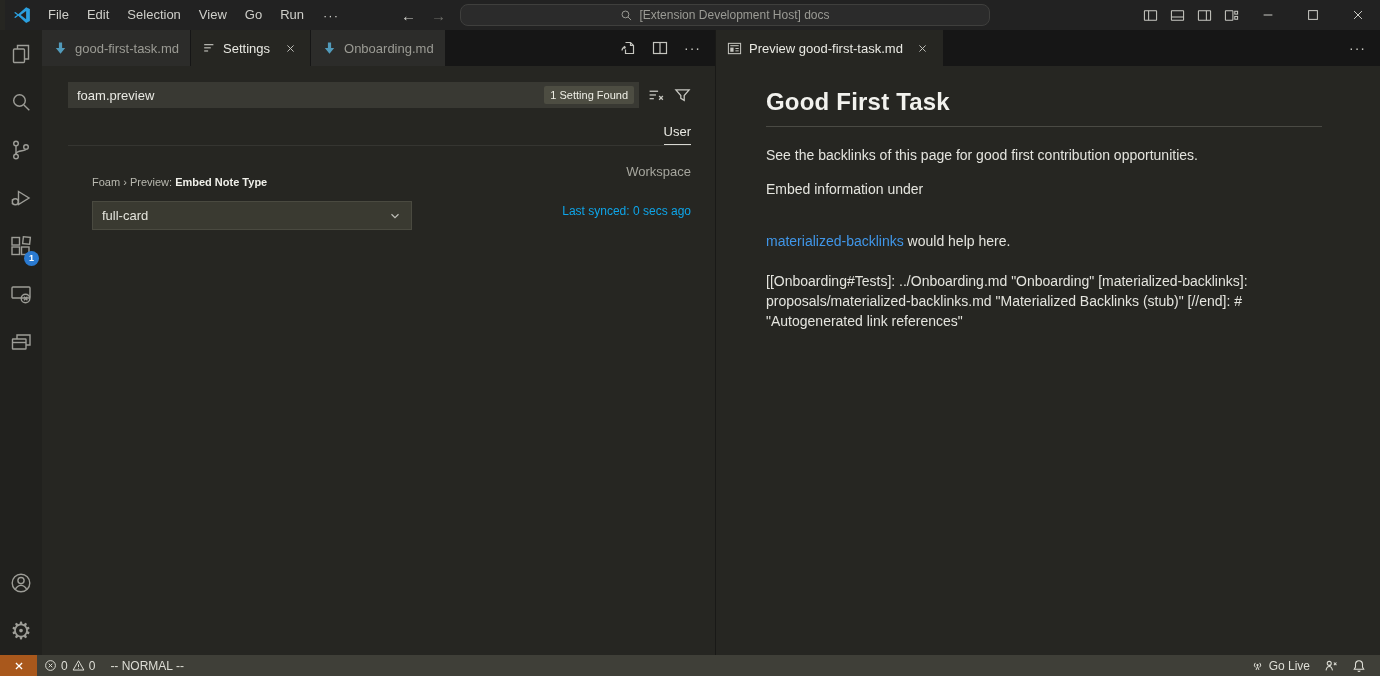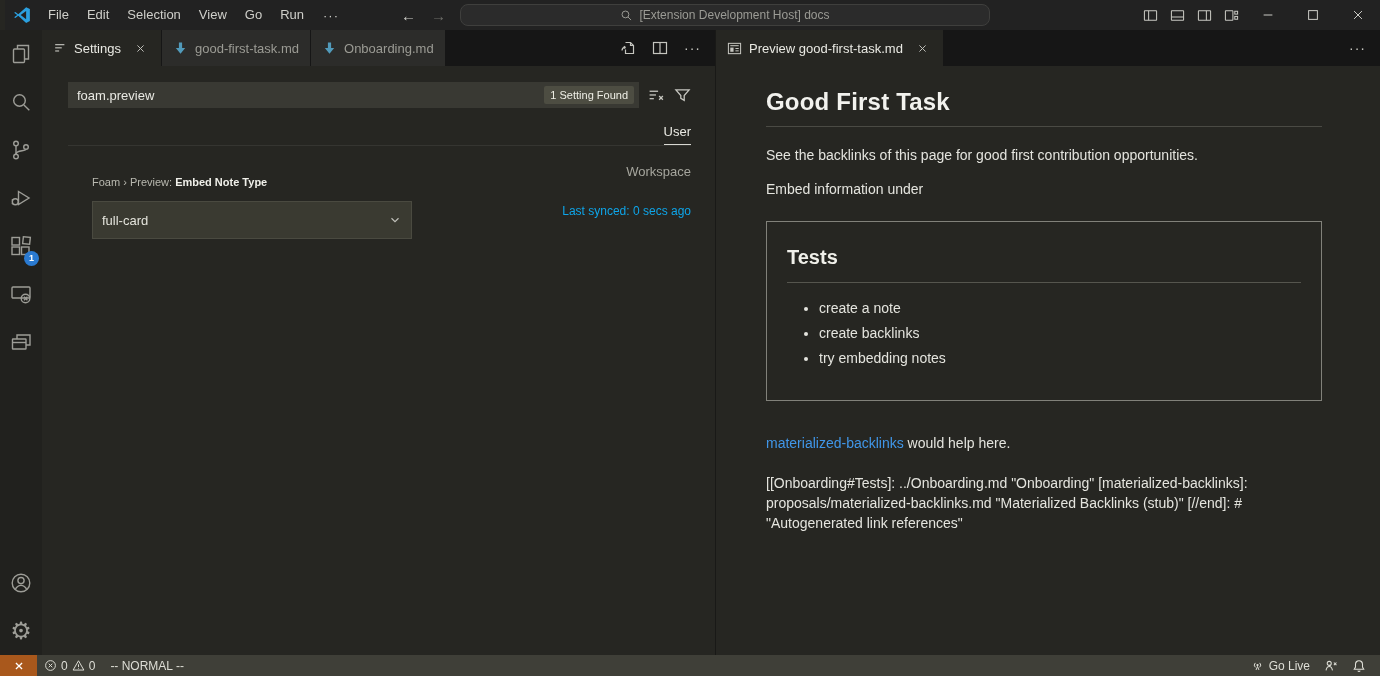--- a/index.html
+++ b/index.html
@@ -75,21 +75,21 @@
     border-bottom:1px solid rgba(255,255,255,0.07); font-size:13px; color:#a6a69e;flex-direction:column;
   }
   .scope { padding-bottom:5px; position:relative; cursor:default; }
   .scope.active { color:#e9e9e3; }
   .scope.active::after { content:""; position:absolute; left:0; right:0; bottom:-1px; height:1px; background:#d8d8d2; }
   .sync-note { margin-left:auto; font-size:12px; color:#0ea5e9; padding-bottom:5px; }
   .setting-block { margin-top:30px; padding-left:24px; }
   .setting-title { font-size:11px; color:#b9b9b0; }
   .setting-title .sname { color:#f0f0ea; font-weight:700; }
   .dropdown {
-    margin-top:13px; width:320px; height:38px; background:#3a3a31; border:1px solid #4a4a40;
+    margin-top:13px; width:320px; height:29px; background:#3a3a31; border:1px solid #4a4a40;
     display:flex; align-items:center; padding:0 9px; color:#e4e4dc; font-size:13px; cursor:default;
   }
   .dropdown .chev { margin-left:auto; color:#c0c0ba; }
 
   
   .md-preview { position:absolute; top:36px; left:0; right:0; bottom:0; padding:22px 58px 0 50px; color:#e4e4de; font-size:14px; }
   .md-preview h1 {
     font-size:24px; font-weight:600; color:#f2f2ee; letter-spacing:.2px;
     padding-bottom:10px; border-bottom:1px solid #4a4a44; margin-bottom:18px;
   }
@@ -251,39 +251,39 @@
       <path d="M6.2 18.6c1.4-2.8 3.4-4.2 5.8-4.2s4.4 1.4 5.8 4.2"></path>
     </svg>
   </div>
   <div class="ab-item">
     <span class="gear-glyph">⚙</span>
   </div>
 </div>
 
 <div class="group-left">
   <div class="tabbar">
+    <div class="tab">
+      <svg width="15" height="15" viewBox="0 0 16 16">
+        <path d="M6.3 1.5h3.4v6h3.3L8 13.5 3 7.5h3.3z" fill="#519aba"></path>
+      </svg>
+      <span>good-first-task.md</span>
+    </div>
     <div class="tab active">
       <svg width="14" height="14" viewBox="0 0 16 16" stroke="#c5c5bf" stroke-width="1.3">
         <line x1="2.5" y1="4.2" x2="13" y2="4.2"></line>
           <line x1="2.5" y1="7.8" x2="10" y2="7.8"></line>
           <line x1="2.5" y1="11.4" x2="7" y2="11.4"></line>
       </svg>
       <span>Settings</span>
       <span class="tab-close">
         <svg width="11" height="11" viewBox="0 0 16 16" stroke="currentColor" stroke-width="1.4">
             <line x1="3.5" y1="3.5" x2="12.5" y2="12.5"></line>
             <line x1="12.5" y1="3.5" x2="3.5" y2="12.5"></line>
           </svg>
       </span>
-    </div>
-    <div class="tab">
-      <svg width="15" height="15" viewBox="0 0 16 16">
-        <path d="M6.3 1.5h3.4v6h3.3L8 13.5 3 7.5h3.3z" fill="#519aba"></path>
-      </svg>
-      <span>good-first-task.md</span>
     </div>
     <div class="tab">
       <svg width="15" height="15" viewBox="0 0 16 16">
         <path d="M6.3 1.5h3.4v6h3.3L8 13.5 3 7.5h3.3z" fill="#519aba"></path>
       </svg>
       <span>Onboarding.md</span>
     </div>
     <div class="tab-actions">
       <span>
         <svg width="16" height="16" viewBox="0 0 16 16" stroke="currentColor" fill="none" stroke-width="1.2">
@@ -368,28 +368,20 @@
     <div class="tab-actions">
       <span class="ellipsis-btn">···</span>
     </div>
   </div>
 
   <div class="md-preview">
     <h1>Good First Task</h1>
     <p>See the backlinks of this page for good first contribution opportunities.</p>
     <p>Embed information under</p>
 
-    <div class="embed-card">
-      <h2>Tests</h2>
-      <ul>
-        <li>create a note</li>
-        <li>create backlinks</li>
-        <li>try embedding notes</li>
-      </ul>
-    </div>
 
     <p class="link-par"><a class="md-link">materialized-backlinks</a><span> would help here.</span></p>
 
     <p class="refs">[[Onboarding#Tests]: ../Onboarding.md "Onboarding" [materialized-backlinks]: proposals/materialized-backlinks.md "Materialized Backlinks (stub)" [//end]: # "Autogenerated link references"</p>
   </div>
 </div>
 
 <div class="statusbar">
   <div class="remote-block">
     <svg width="14" height="14" viewBox="0 0 16 16" stroke="currentColor" fill="none" stroke-width="1.5">

